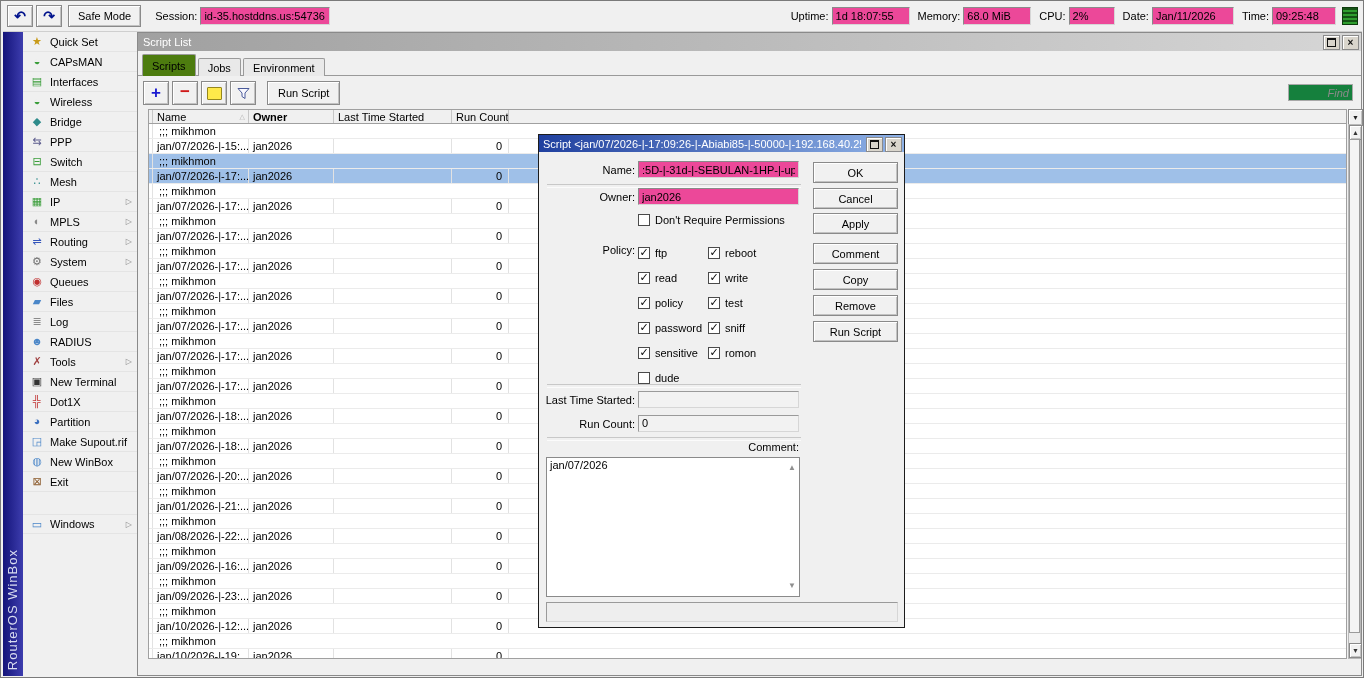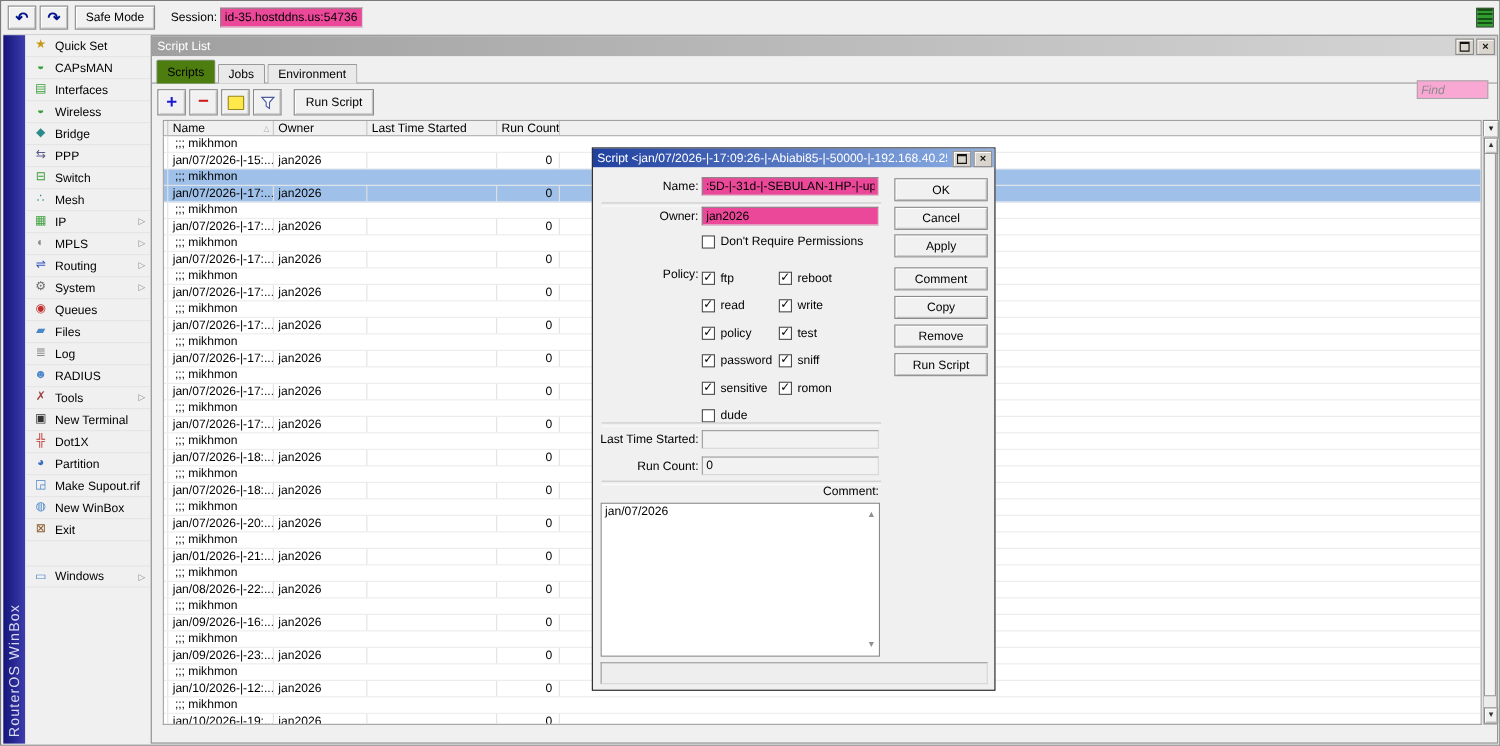--- a/index.html
+++ b/index.html
@@ -41,30 +41,30 @@
   .tab{height:17px;padding:0 9px;border:1px solid #9a9a9a;border-bottom:none;background:#e9e9e9;
        margin-right:2px;display:flex;align-items:center;border-radius:2px 2px 0 0;}
   .tab.active{height:21px;background:#4d7c0f;}
   .tabline{position:absolute;left:0;right:0;top:42px;border-top:1px solid #9a9a9a;}
   .mtoolbar{position:absolute;left:5px;top:47px;height:26px;display:flex;align-items:center;gap:3px;}
   .tbtn{width:24px;height:22px;display:flex;align-items:center;justify-content:center;}
   .plus-glyph{color:#1a1ad0;font-size:17px;font-weight:bold;line-height:1;margin-top:-2px;}
   .minus-glyph{color:#d01a1a;font-size:17px;font-weight:bold;line-height:1;margin-top:-3px;}
   .sheet-glyph{width:13px;height:11px;background:#ffe94a;border:1px solid #96871c;border-radius:1px;}
   .run-btn{height:22px;padding:0 10px;margin-left:8px;display:flex;align-items:center;}
-  .find{position:absolute;right:8px;top:40px;width:57px;height:15px;border:1px solid #a8a8a8;background:#f9a8d4;
-        font-family:"Liberation Sans",sans-serif;font-size:11px;padding:0 3px;}
+  .find{position:absolute;right:8px;top:51px;width:57px;height:15px;border:1px solid #a8a8a8;background:#15803d;
+        font-family:"Liberation Sans",sans-serif;font-size:11px;padding:0 3px;text-align:right;}
   .find::placeholder{font-style:italic;color:#8a8a8a;}
   
   .thead{position:absolute;left:10px;top:76px;width:1199px;height:15px;background:#f0f0f0;
          border:1px solid #a0a0a0;box-sizing:border-box;display:flex;}
   .hcell{border-right:1px solid #c6c6c6;padding:0 0 0 4px;display:flex;align-items:center;box-sizing:border-box;white-space:nowrap;overflow:hidden;}
   .hc-gutter{width:4px;padding:0;}
   .hc-name{width:96px;justify-content:space-between;padding-right:3px;}
-  .hc-owner{width:85px;}.hc-lts{width:118px;}.hc-rc{width:57px;}
+  .hc-owner{width:85px;font-weight:bold;}.hc-lts{width:118px;}.hc-rc{width:57px;}
   .hc-fill{flex:1;border-right:none;}
   .sort-glyph{font-size:7px;color:#b0b0b0;}
   .colpick{position:absolute;left:1210px;top:76px;width:13px;height:15px;display:flex;align-items:center;justify-content:center;font-size:7px;color:#222;}
   .tbody{position:absolute;left:10px;top:91px;width:1199px;height:535px;background:#fff;
          border:1px solid #a0a0a0;border-top:none;box-sizing:border-box;overflow:hidden;}
   .trow{height:15px;display:flex;align-items:center;border-bottom:1px solid #ebebeb;box-sizing:border-box;}
   .trow.sel{background:#9fc0e8;}
   .tcell{height:100%;display:flex;align-items:center;box-sizing:border-box;white-space:nowrap;overflow:hidden;}
   .c-gutter{width:4px;border-right:1px solid #e2e2e2;}
   .c-name{width:96px;padding-left:4px;border-right:1px solid #e2e2e2;}
@@ -113,20 +113,32 @@
     <div class="iconbtn raised">
       <span class="arrow-glyph">↶</span>
     </div>
     <div class="iconbtn raised">
       <span class="arrow-glyph">↷</span>
     </div>
     <div class="safe-mode raised">Safe Mode</div>
     <span class="t-lbl">Session:</span>
     <div class="t-field sunken session-field">id-35.hostddns.us:54736</div>
     <div class="tb-spacer"></div>
+    <div style="display:flex;align-items:center;" id="topStats">
+        <span class="t-lbl">Uptime:</span>
+        <div class="t-field sunken" style="width: 70px;">1d 18:07:55</div>
+        <span class="t-lbl">Memory:</span>
+        <div class="t-field sunken" style="width: 60px;">68.0 MiB</div>
+        <span class="t-lbl">CPU:</span>
+        <div class="t-field sunken" style="width: 38px;">2%</div>
+        <span class="t-lbl">Date:</span>
+        <div class="t-field sunken" style="width: 74px;">Jan/11/2026</div>
+        <span class="t-lbl">Time:</span>
+        <div class="t-field sunken" style="width: 56px;">09:25:48</div>
+      </div>
     <div class="led"></div>
   </div>
 
   <div class="brand">
     <div class="brand-text">RouterOS WinBox</div>
   </div>
 
   <div class="sidebar" id="sidebar">
       <div class="sb-item">
         <span class="sb-icon" style="color: rgb(200, 154, 24);">★</span>

